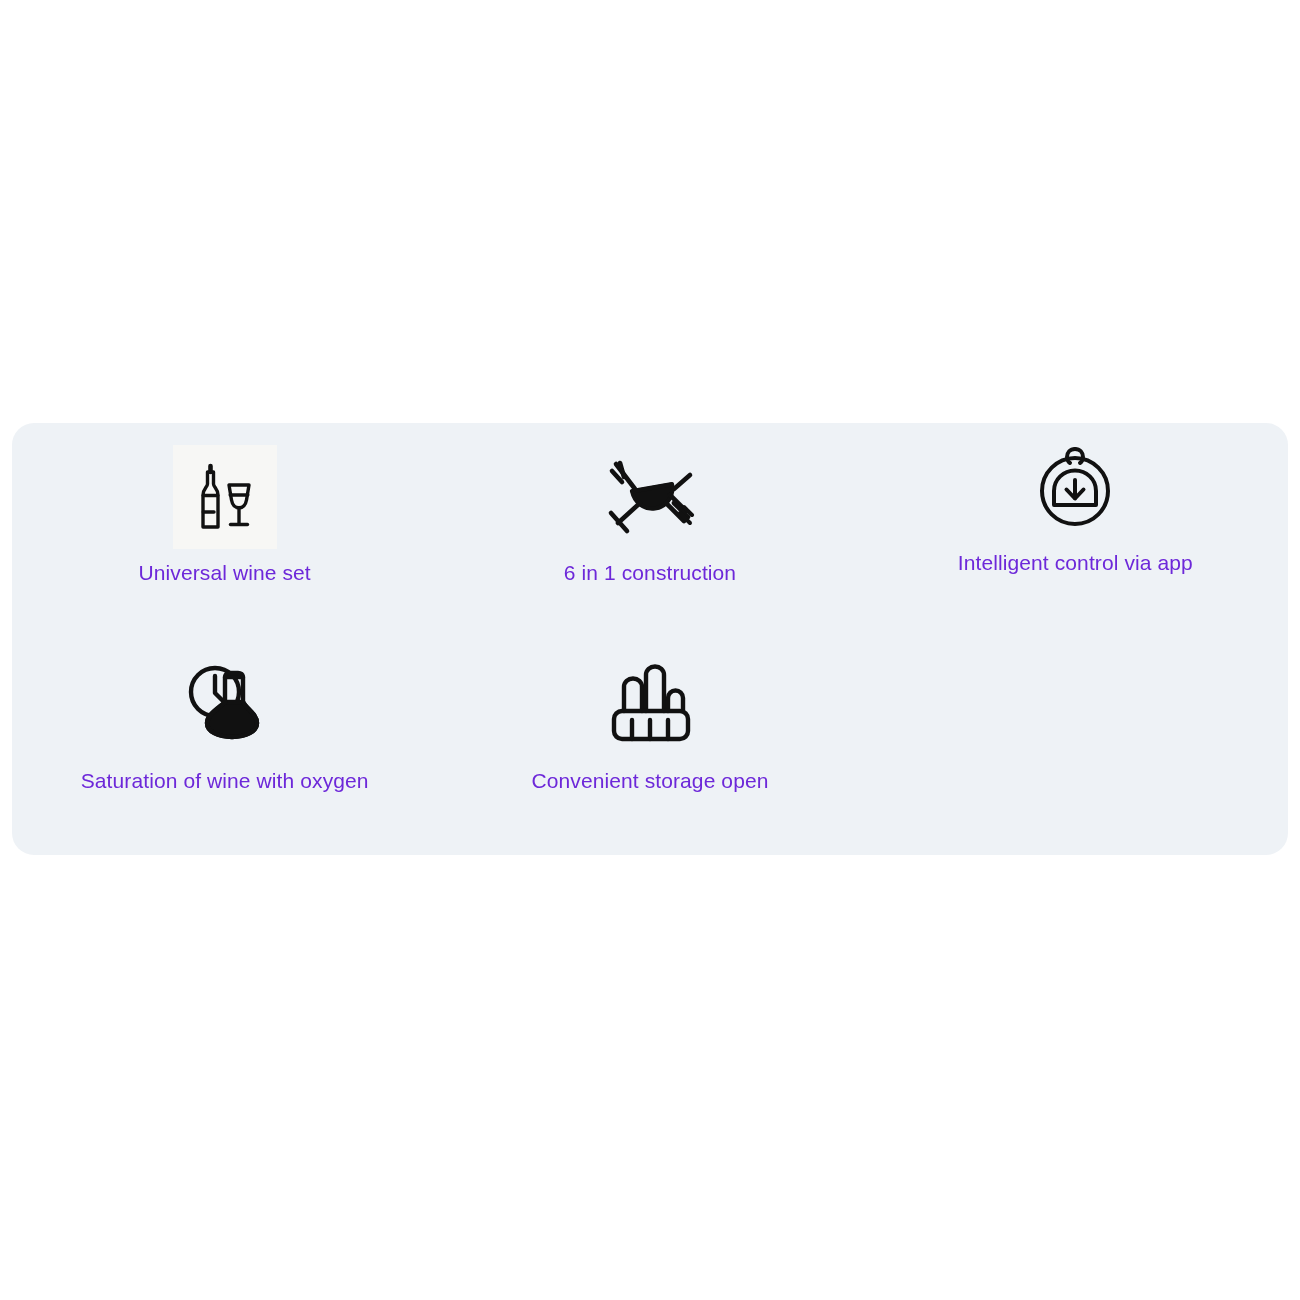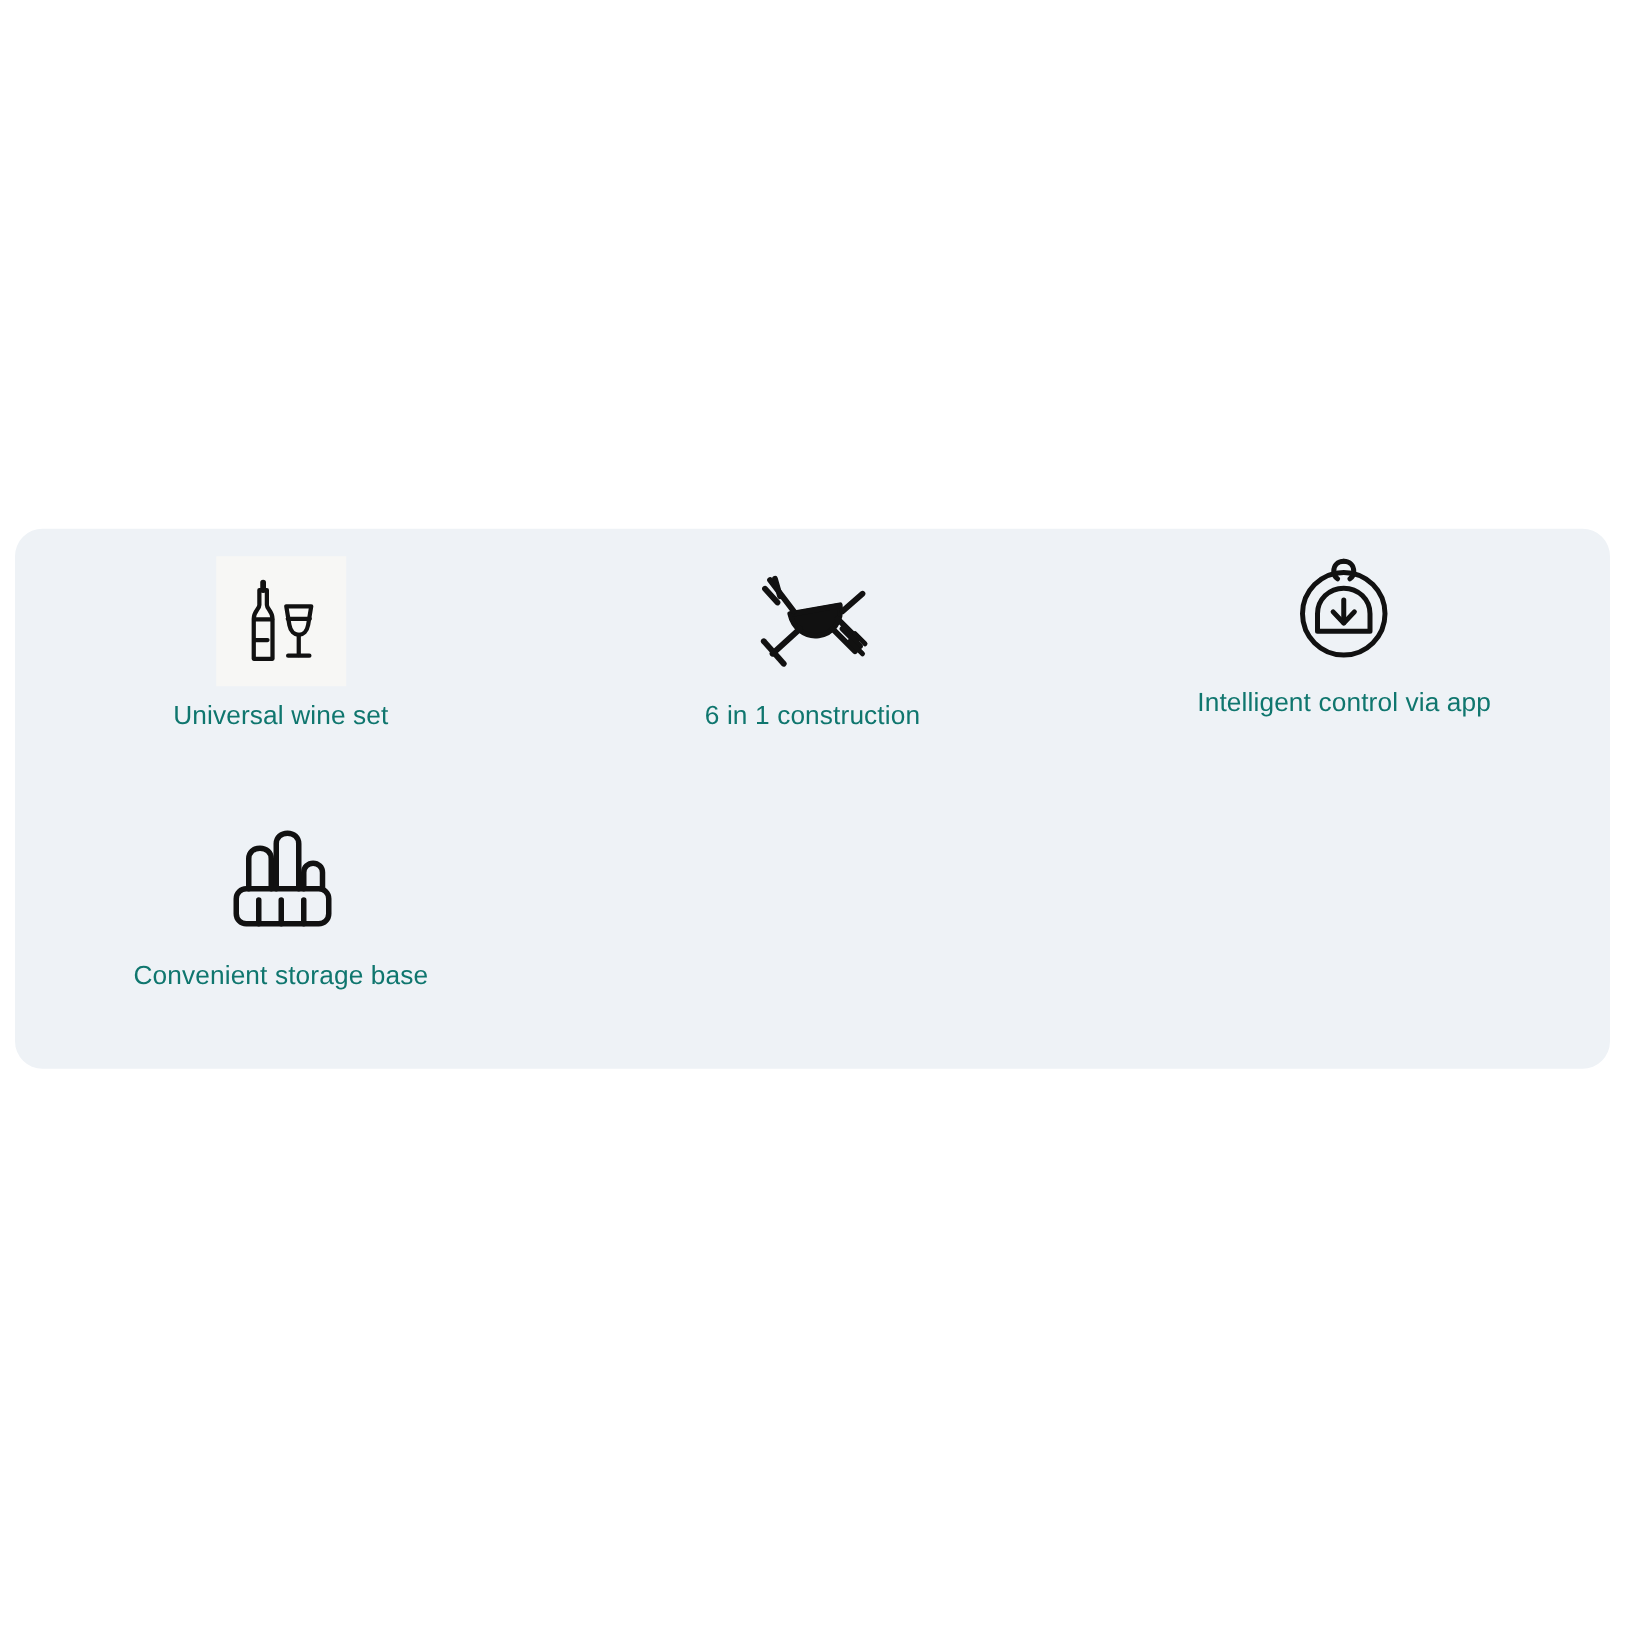--- a/index.html
+++ b/index.html
@@ -65,21 +65,21 @@
     margin-bottom: 10px;
   }
   .feature-icon.tinted {
     background: #f7f7f5;
   }
   .feature-icon svg {
     display: block;
   }
 
   .feature-label {
-    color: #0f766e;
+    color: #6d28d9;
     font-size: 21px;
     line-height: 27px;
     text-align: center;
     max-width: 290px;
     font-weight: 400;
     letter-spacing: 0.1px;
   }
   .feature-label.wide { max-width: 300px; }
   .feature-label.loose { line-height: 32px; }
 
@@ -183,36 +183,55 @@
 
             <path d="M25 64 L25 50 C25 38.5 34.4 29.5 46 29.5 C57.6 29.5 67 38.5 67 50 L67 64 Z"></path>
 
             <path d="M46 39 L46 57"></path>
             <path d="M37.5 48.5 L46 57.5 L54.5 48.5"></path>
           </svg>
         </div>
         <div class="feature-label">Intelligent control via app</div>
       </div>
 
+      <div class="feature-cell row2">
+        <div class="feature-icon">
+          <svg width="96" height="92" viewBox="0 0 96 92" fill="none" stroke="#111111" stroke-width="4.4" stroke-linecap="round" stroke-linejoin="round">
+
+            <circle cx="38" cy="35" r="24"></circle>
+
+            <path d="M38 19 L38 36 L49 47"></path>
+
+            <path d="M30 66 C30 57 43 50 48 45 L66 45 C69 51 80 57 80 66 C80 74.5 69 80 55 80 C41 80 30 74.5 30 66 Z" fill="#111111" stroke="#111111"></path>
+
+            <path d="M48 45 L48 20 L66 20 L66 45"></path>
+
+            <path d="M48 20 C48 17.5 50 16 53 16 L61 16 C64 16 66 17.5 66 20"></path>
+
+            <path d="M48 45 C43 51 30 57 30 66 C30 74.5 41 80 55 80 C69 80 80 74.5 80 66 C80 57 69 51 66 45" fill="none"></path>
+          </svg>
+        </div>
+        <div class="feature-label loose">Saturation of wine with oxygen</div>
+      </div>
 
       <div class="feature-cell row2">
         <div class="feature-icon">
           <svg width="96" height="92" viewBox="0 0 96 92" fill="none" stroke="#111111" stroke-width="4.4" stroke-linecap="round" stroke-linejoin="round">
 
             <path d="M22 54 L22 30 C22 25 26 21.5 31 21.5 C36 21.5 40 25 40 30 L40 54"></path>
 
             <path d="M44 54 L44 18 C44 13 48 9.5 53 9.5 C58 9.5 62 13 62 18 L62 54"></path>
 
             <path d="M66 54 L66 41 C66 36.5 69.5 33.5 73.5 33.5 C77.5 33.5 81 36.5 81 41 L81 54"></path>
 
             <rect x="12" y="54" width="74" height="28" rx="8" ry="8"></rect>
 
             <path d="M30 63 L30 82"></path>
             <path d="M48 63 L48 82"></path>
             <path d="M66 63 L66 82"></path>
           </svg>
         </div>
-        <div class="feature-label loose">Convenient storage base</div>
+        <div class="feature-label loose">Convenient storage open</div>
       </div>
 
     </div>
   </div>
 </div>
 
 </body></html>

